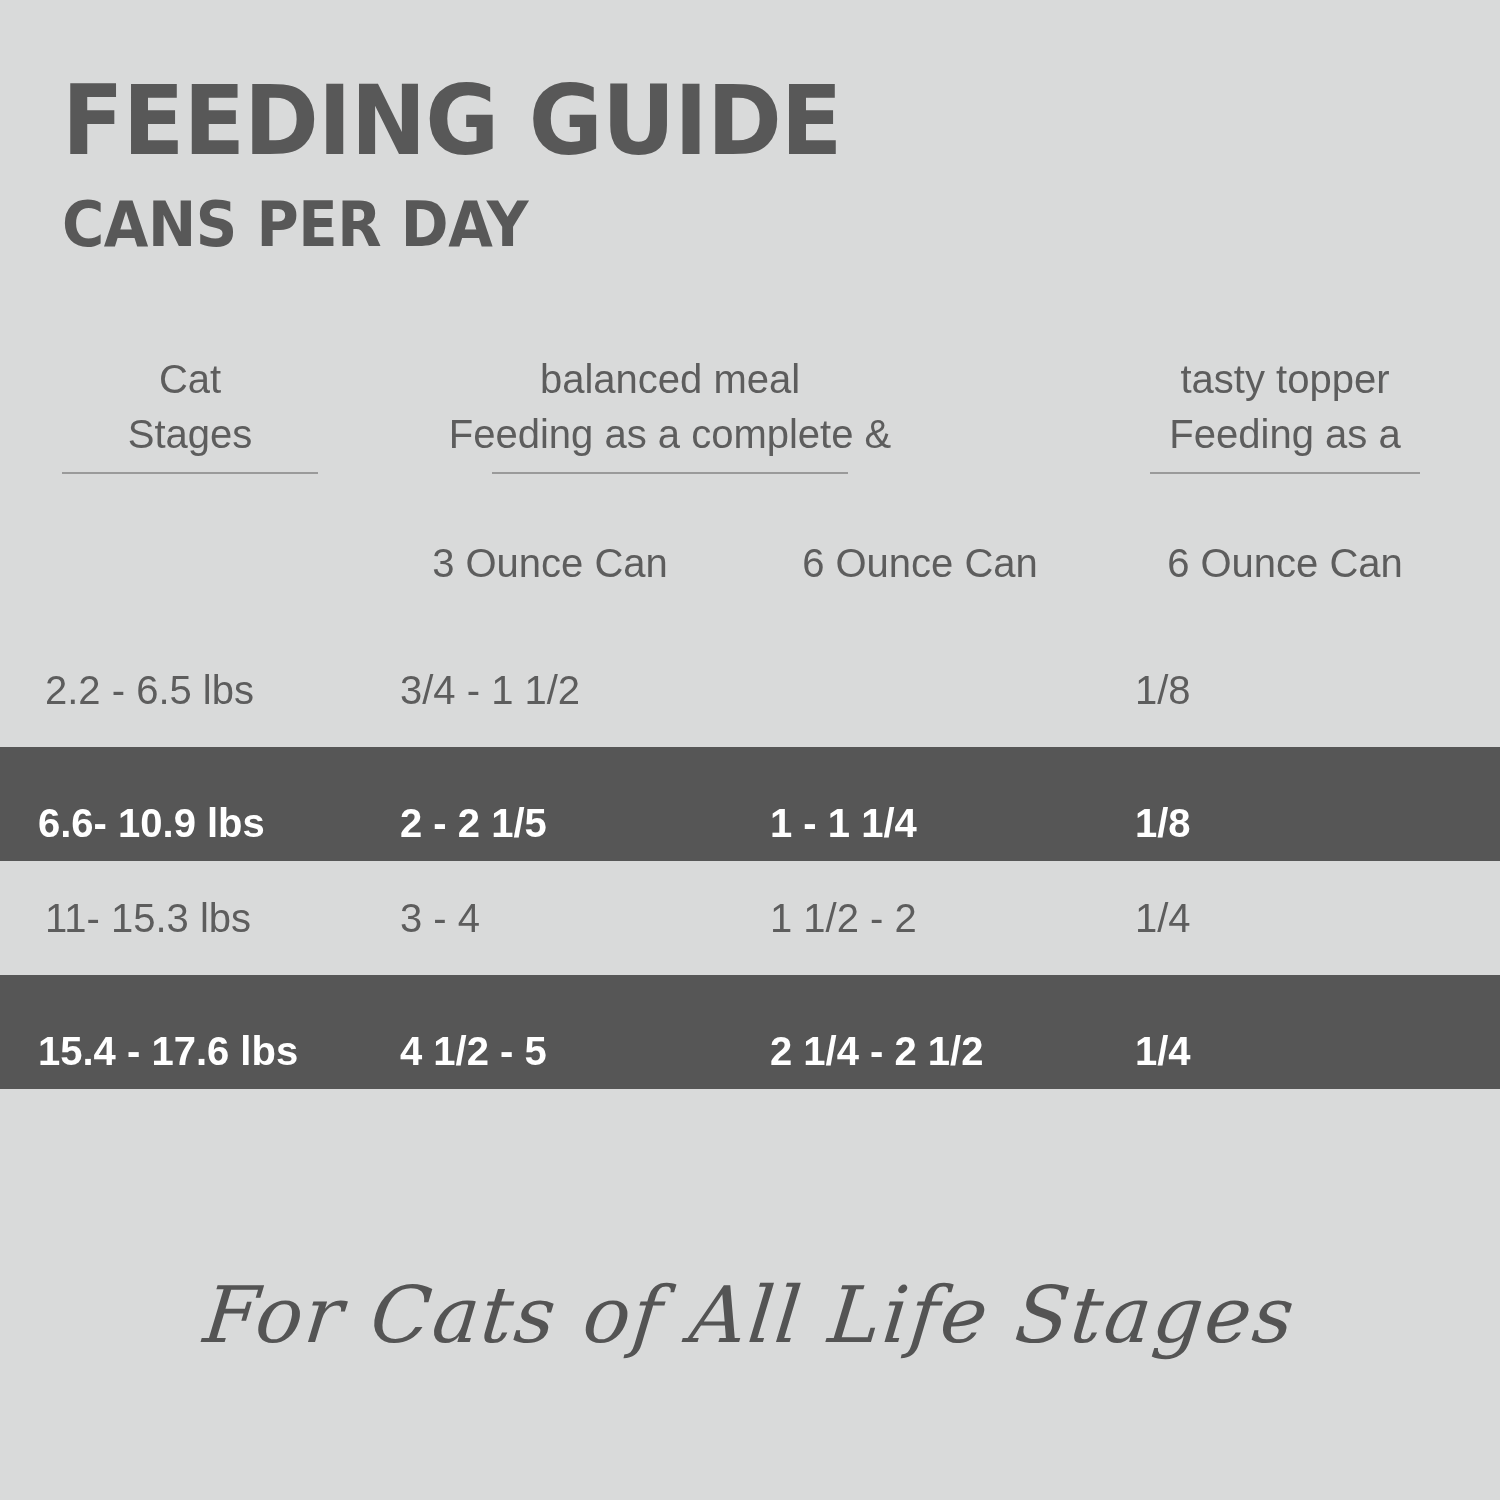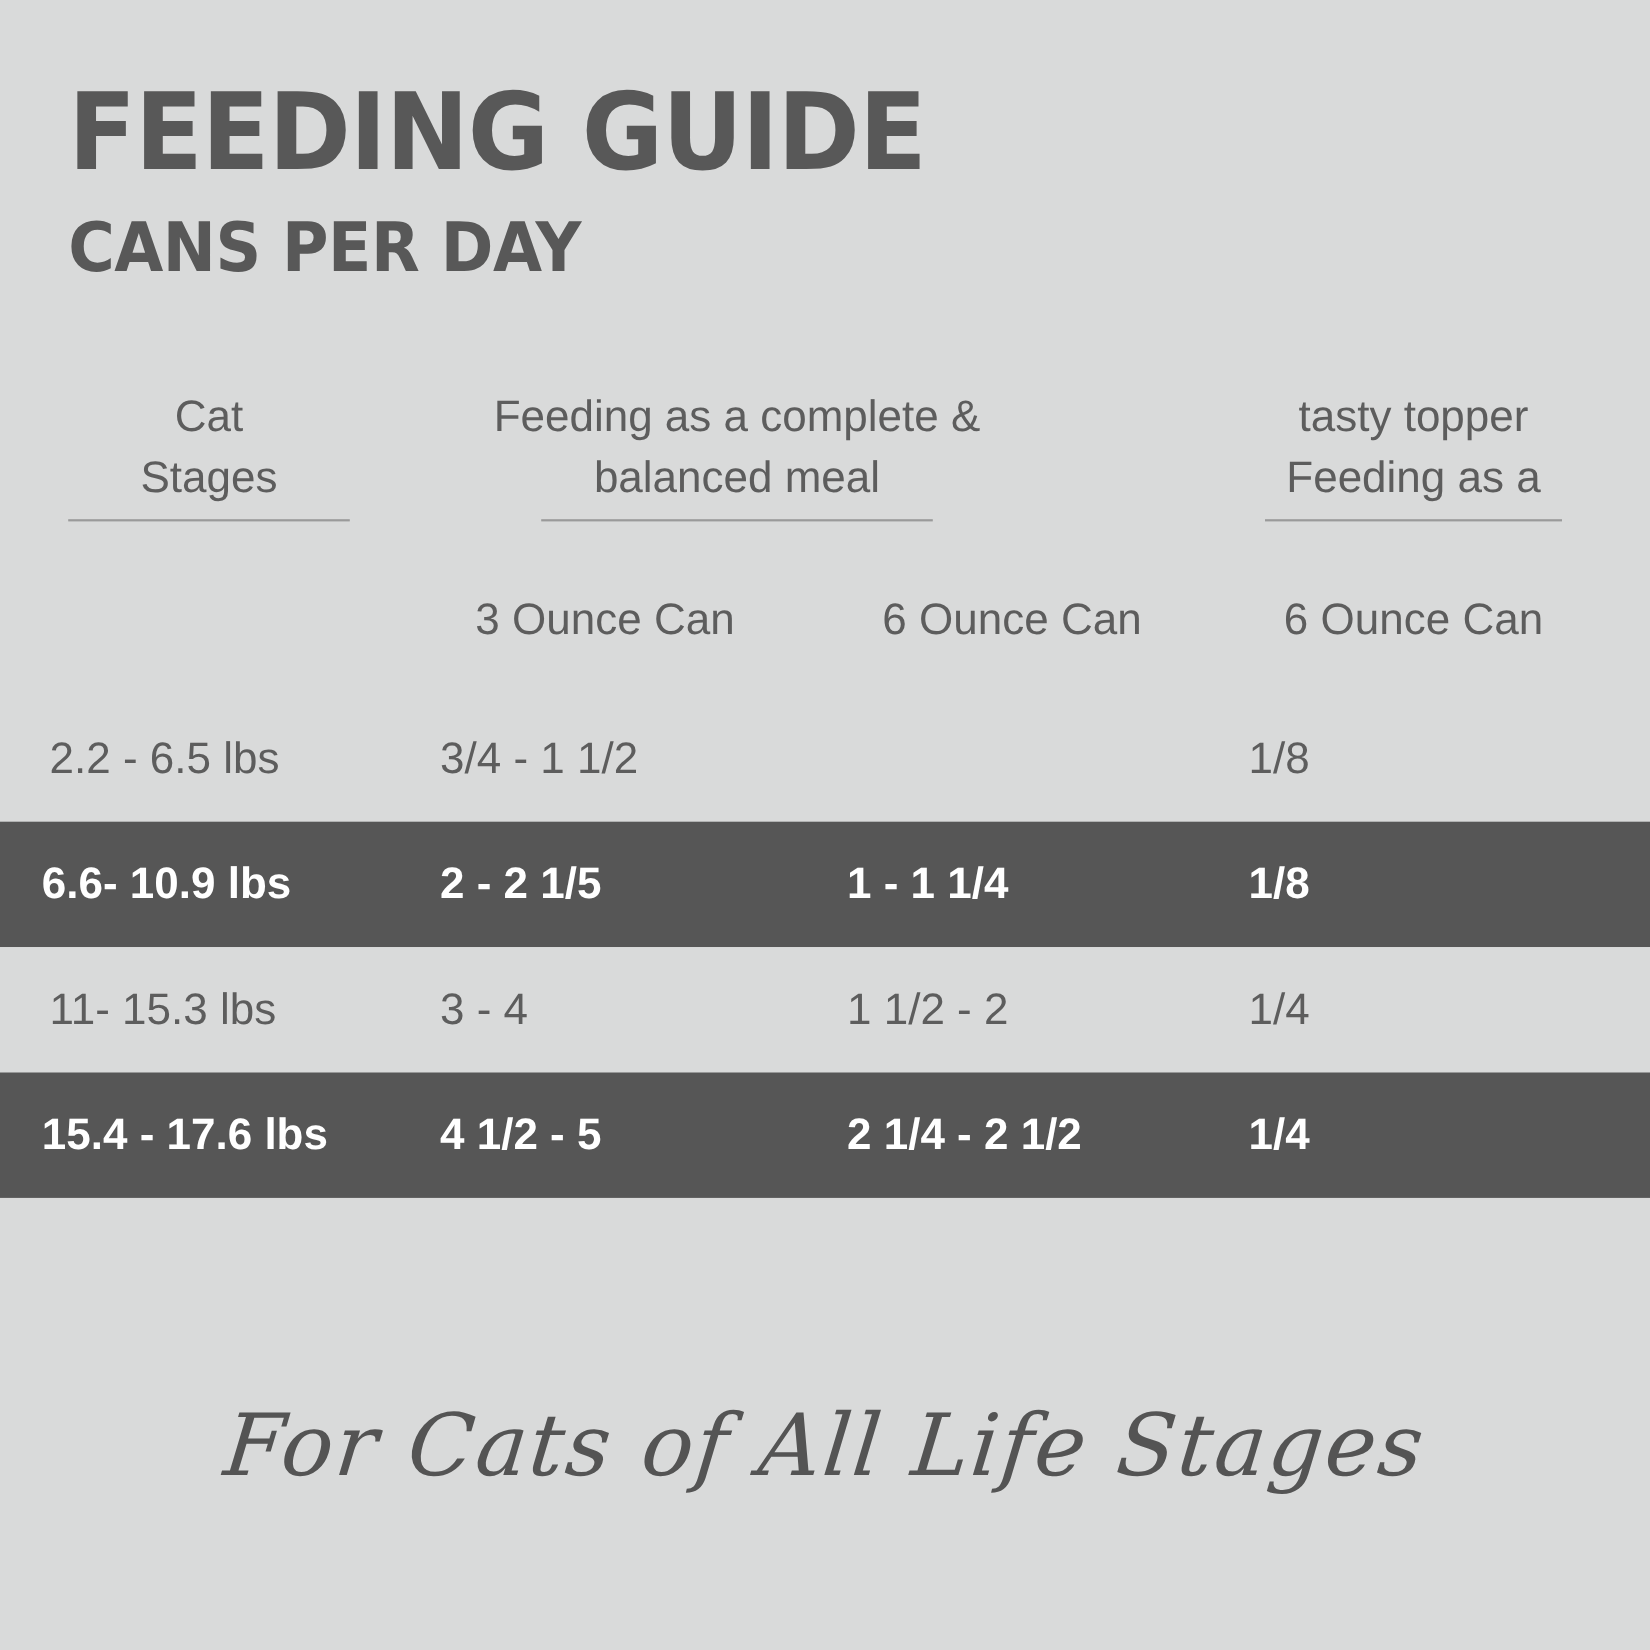--- a/index.html
+++ b/index.html
@@ -108,21 +108,21 @@
   .row.light { background: #d9dada; }
   .row.dark  { background: #565656; }
   .row .cell {
     position: absolute;
     top: 50%;
     transform: translateY(-50%);
     font-size: 40px;
     white-space: nowrap;
   }
   .row.light .cell { color: #5d5d5d; font-weight: normal; }
-  .row.dark .cell  { color: #ffffff; font-weight: bold; }
+  .row.dark .cell  { color: #ffffff; font-weight: bold; margin-top: 19px; }
 
   .c-weight { left: 45px; width: 300px; }
   .c-3oz    { left: 400px; width: 300px; }
   .c-6oz    { left: 770px; width: 300px; }
   .c-top    { left: 1135px; width: 300px; }
 
   .row.dark .c-weight { left: 38px; }
 
   
   .footer-script {
@@ -151,22 +151,22 @@
 
   <div class="table">
 
     <div class="head-row">
       <div class="head-cell hc-weight">
         <div>Cat</div>
         <div>Stages</div>
         <div class="rule"></div>
       </div>
       <div class="head-cell hc-meal">
+        <div>balanced meal</div>
         <div>Feeding as a complete &amp;</div>
-        <div>balanced meal</div>
         <div class="rule"></div>
       </div>
       <div class="head-cell hc-topper">
         <div>tasty topper</div>
         <div>Feeding as a</div>
         <div class="rule"></div>
       </div>
     </div>
 
     <div class="subhead-row">

